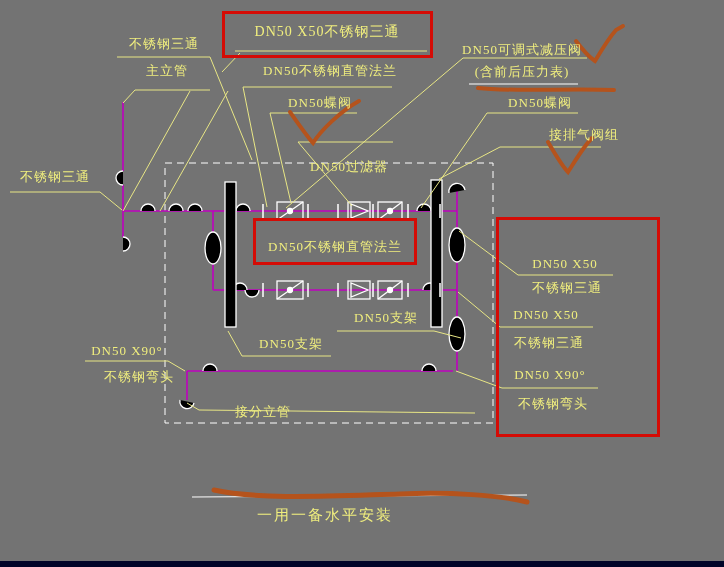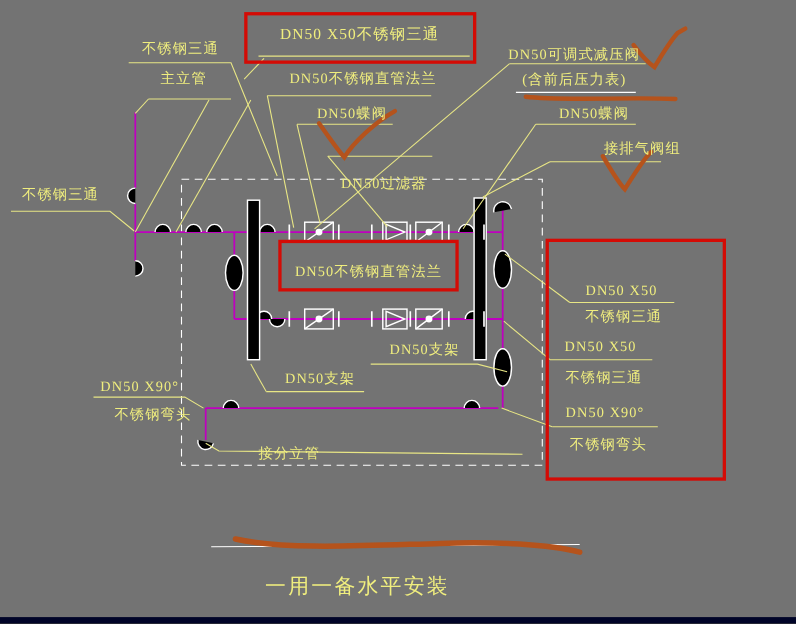--- a/index.html
+++ b/index.html
@@ -1,21 +1,21 @@
 <!DOCTYPE html>
 <html><head>
 <meta charset="utf-8">
 <style>
   html,body{margin:0;padding:0;background:#000;}
   #canvas{position:relative;width:724px;height:567px;background:#737373;overflow:hidden;
           font-family:Liberation Serif, serif;}
   .lbl{position:absolute;color:#f0ee7e;font-size:13px;white-space:nowrap;
        transform:translateX(-50%);letter-spacing:1px;line-height:1;}
   .lbl.big{font-size:21px;letter-spacing:2px;}
-  .lbl.mid{font-size:19px;letter-spacing:2px;margin-top:16px;}
+  .lbl.mid{font-size:15px;letter-spacing:2px;}
   .redbox{position:absolute;border:3px solid #d40b05;box-sizing:border-box;}
   svg{position:absolute;left:0;top:0;}
   #bottomstrip{position:absolute;left:0;bottom:0;width:100%;height:6px;background:#000428;}
 </style>
 </head>
 <body>
 
 <div id="canvas">
 
   <svg width="724" height="567" viewBox="0 0 724 567">

